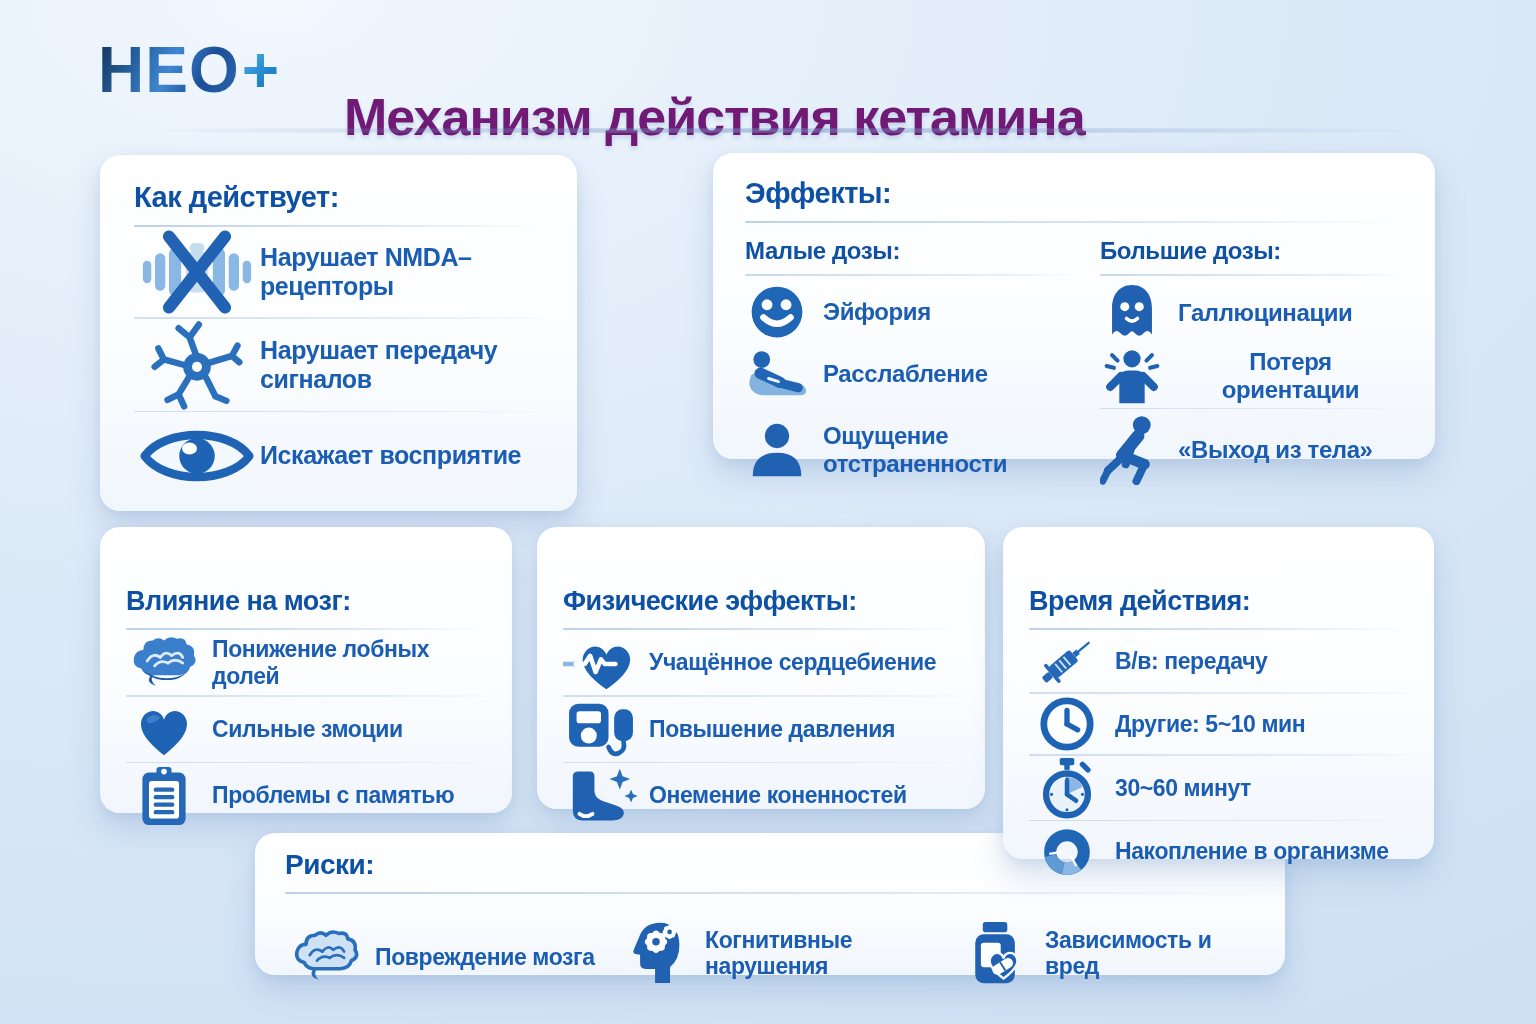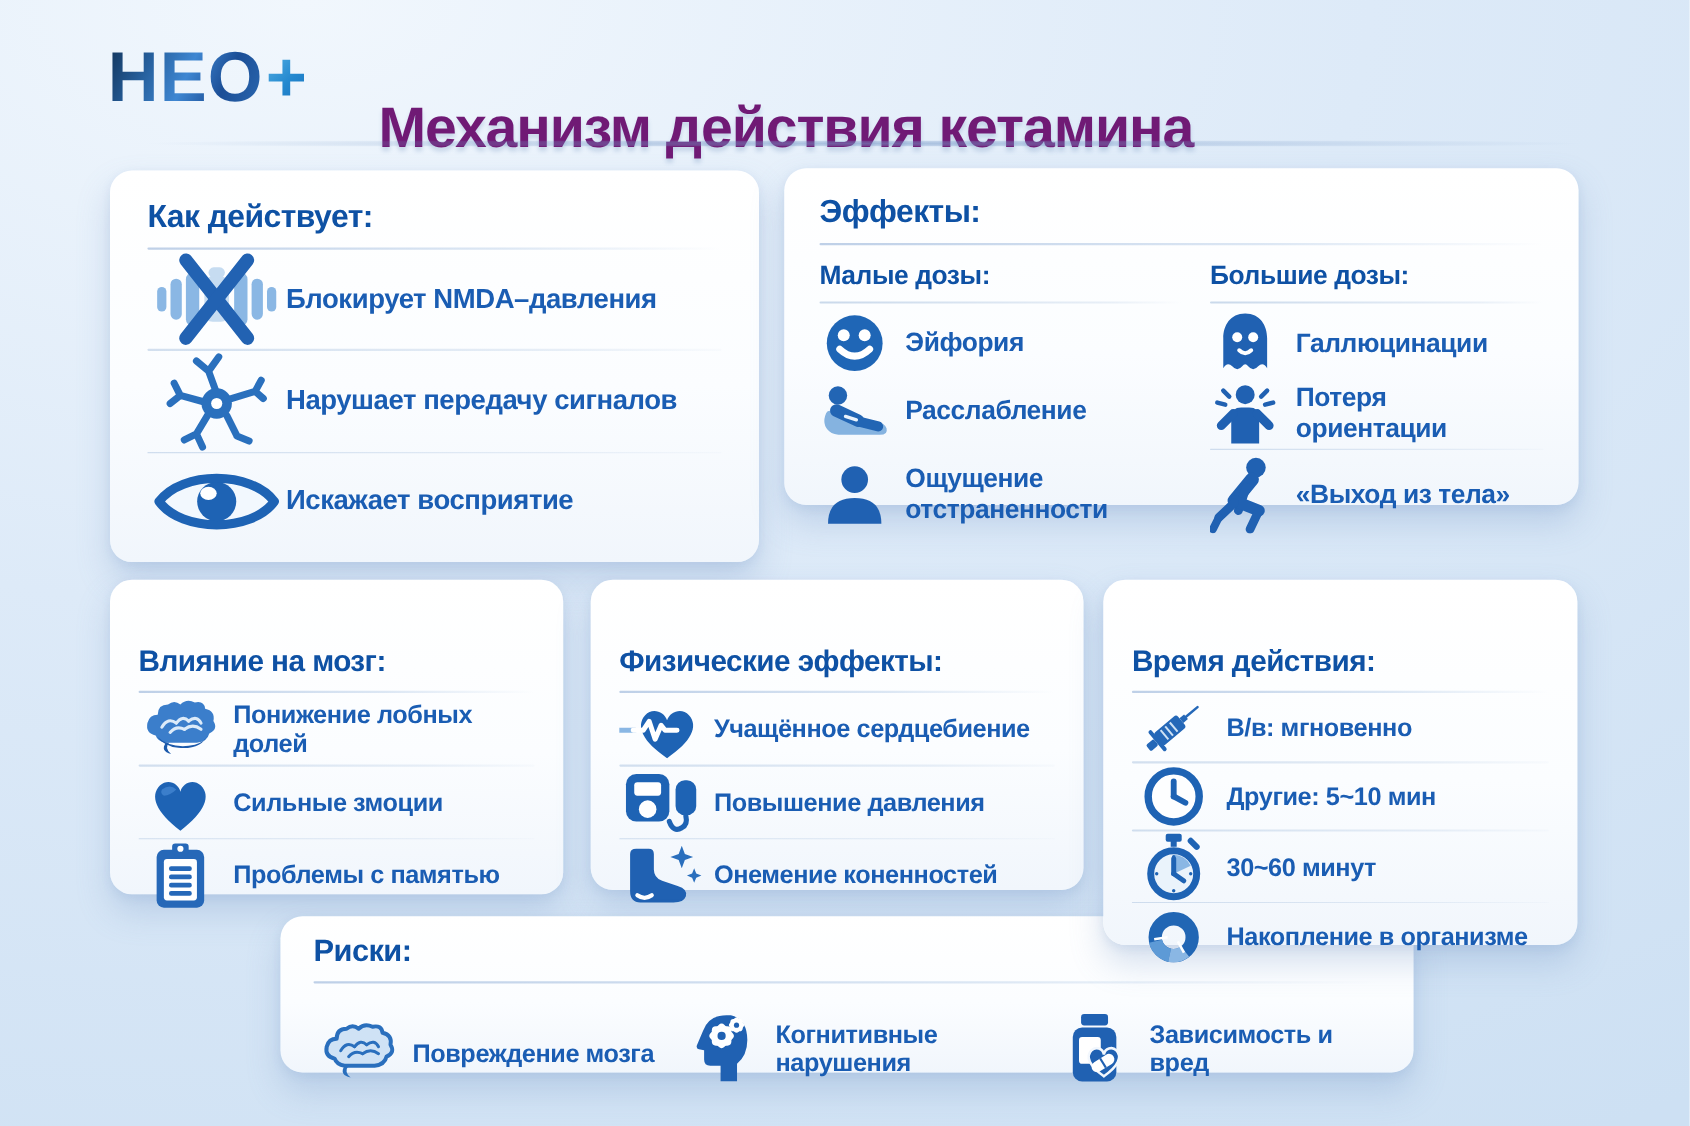--- a/index.html
+++ b/index.html
@@ -27,21 +27,21 @@
     box-sizing:border-box;}
   .card-title{font-size:29px;font-weight:bold;color:#0e51a4;letter-spacing:-0.5px;margin:0;}
   .h-rule{height:2px;margin-top:11px;border-radius:1px;
     background:linear-gradient(90deg, rgba(128,162,208,.5), rgba(150,182,220,.32) 62%, rgba(150,182,220,0));}
   .row-rule{height:1.5px;border-radius:1px;
     background:linear-gradient(90deg, rgba(148,178,214,.4), rgba(148,178,214,.2) 72%, rgba(148,178,214,.04));}
   .row{display:flex;align-items:center;}
   .icon-box{display:flex;align-items:center;justify-content:center;flex:0 0 auto;}
   .label{font-weight:bold;color:#1a5db3;letter-spacing:-0.4px;line-height:1.15;}
 
-  #card-how{left:100px;top:155px;width:590px;height:356px;padding:26px 34px 18px 34px;}
+  #card-how{left:100px;top:155px;width:477px;height:356px;padding:26px 34px 18px 34px;}
   #card-how .row{flex:1;}
   #card-how .icon-box{width:126px;}
   #card-how .label{font-size:25px;}
   #card-how .rows{display:flex;flex-direction:column;height:272px;}
 
   #card-effects{left:713px;top:153px;width:722px;height:306px;padding:24px 32px 16px 32px;}
   .cols{display:flex;margin-top:14px;}
   .col{width:50%;box-sizing:border-box;}
   .col+.col{padding-left:26px;}
   .col-title{font-size:24px;font-weight:bold;color:#0e51a4;letter-spacing:-0.4px;}
@@ -101,21 +101,21 @@
             <g fill="#b9d4ee" opacity="0.8">
                 <rect x="48" y="26" width="24" height="44" rx="8"></rect>
                 <rect x="52" y="17" width="16" height="10" rx="5"></rect>
               </g>
             <g stroke="#2262b2" stroke-width="13" stroke-linecap="round">
               <line x1="30" y1="10" x2="90" y2="86"></line>
                 <line x1="90" y1="10" x2="30" y2="86"></line>
             </g>
           </svg>
         </span>
-        <span class="label">Блокирует NMDA–давления</span>
+        <span class="label">Нарушает NMDA–рецепторы</span>
       </div>
       <div class="row-rule"></div>
       <div class="row">
         <span class="icon-box">
           <svg width="92" height="92" viewBox="0 0 100 100">
             <g stroke="#2a70bd" stroke-width="7" stroke-linecap="round" fill="none">
               <path d="M50,42 L42,20 M42,20 L30,10 M42,20 L52,6"></path>
               <path d="M36,50 L14,44 M14,44 L4,52 M14,44 L8,32"></path>
               <path d="M42,62 L30,82 M30,82 L18,88 M30,82 L36,95"></path>
               <path d="M60,64 L70,84 M70,84 L82,89"></path>
@@ -188,21 +188,21 @@
           <span class="icon-box">
             <svg width="58" height="62" viewBox="0 0 64 68">
               <path d="M32,3 C17,3 10,15 10,28 L10,58 Q14,51 19,56 Q24,62 29,56 Q32,52 35,56 Q40,62 45,56 Q50,51 54,58 L54,28 C54,15 47,3 32,3 Z" fill="#2061b2"></path>
               <circle cx="24" cy="27" r="5" fill="#fff"></circle>
                 <circle cx="40" cy="27" r="5" fill="#fff"></circle>
               <path d="M26,40 Q32,46 38,40" stroke="#fff" stroke-width="4" fill="none" stroke-linecap="round"></path>
             </svg>
           </span>
           <span class="label">Галлюцинации</span>
         </div>
-        <div class="row" style="min-height:64px;">
+        <div class="row" style="min-height:64px;text-align:center;">
           <span class="icon-box">
             <svg width="62" height="58" viewBox="0 0 68 64">
               <circle cx="34" cy="13" r="9.5" fill="#2061b2"></circle>
               <path d="M20,62 L20,36 Q20,26 30,26 L38,26 Q48,26 48,36 L48,62 Z" fill="#2061b2"></path>
               <line x1="22" y1="32" x2="10" y2="44" stroke="#2061b2" stroke-width="9" stroke-linecap="round"></line>
               <line x1="46" y1="32" x2="58" y2="44" stroke="#2061b2" stroke-width="9" stroke-linecap="round"></line>
               <g stroke="#2061b2" stroke-width="4.5" stroke-linecap="round">
                 <line x1="12" y1="9" x2="18" y2="15"></line>
                   <line x1="6" y1="21" x2="14" y2="23"></line>
                 <line x1="56" y1="9" x2="50" y2="15"></line>
@@ -401,21 +401,21 @@
                   <line x1="28" y1="28" x2="28" y2="40"></line>
                   <line x1="34" y1="28" x2="34" y2="40"></line>
                 </g>
               <rect x="11" y="21" width="4" height="26" rx="2" fill="#2568b8"></rect>
               <rect x="1" y="30" width="10" height="8" rx="2" fill="#2568b8"></rect>
               <rect x="44" y="31" width="6" height="6" fill="#2568b8"></rect>
               <line x1="50" y1="34" x2="65" y2="34" stroke="#2568b8" stroke-width="2.5" stroke-linecap="round"></line>
             </g>
           </svg>
         </span>
-        <span class="label">В/в: мгновенно</span>
+        <span class="label">В/в: передачу</span>
       </div>
       <div class="row-rule"></div>
       <div class="row">
         <span class="icon-box">
           <svg width="58" height="58" viewBox="0 0 60 60">
             <circle cx="30" cy="30" r="24" fill="#fdfeff" stroke="#1e63b4" stroke-width="7"></circle>
             <line x1="30" y1="30" x2="30" y2="16" stroke="#1e63b4" stroke-width="5.5" stroke-linecap="round"></line>
             <line x1="30" y1="30" x2="41" y2="36" stroke="#1e63b4" stroke-width="5.5" stroke-linecap="round"></line>
           </svg>
         </span>

